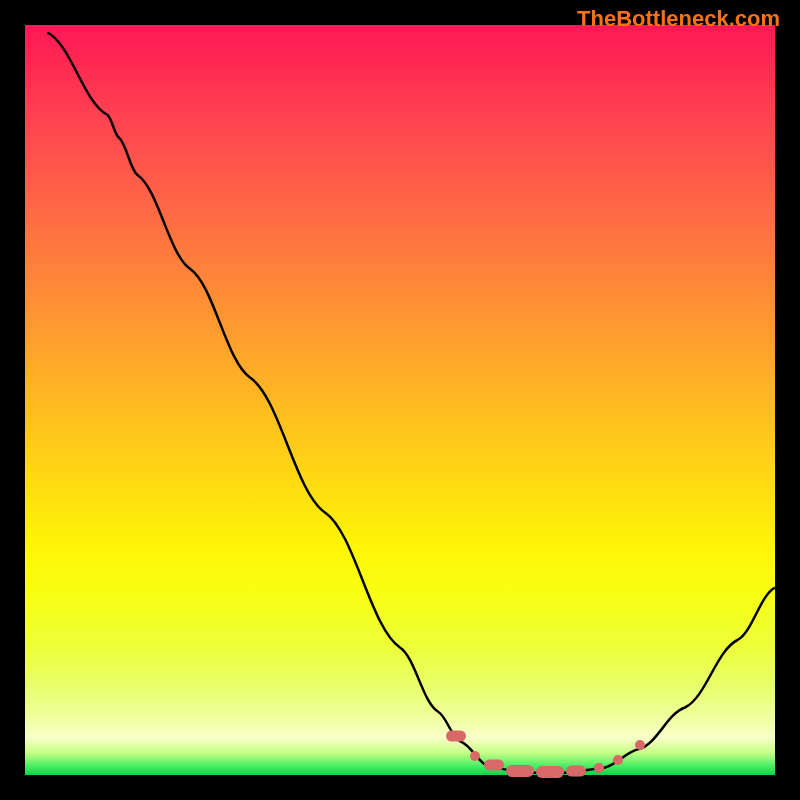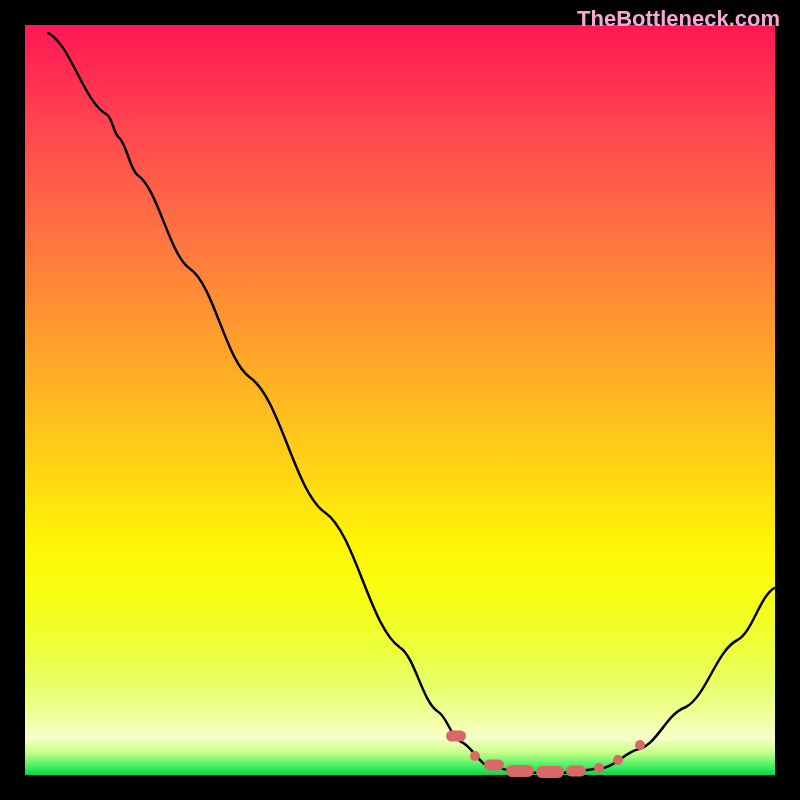--- a/index.html
+++ b/index.html
@@ -1,17 +1,17 @@
 <!DOCTYPE html>
 <html><head>
   <meta charset="utf-8">
   <style>
     * { margin: 0; padding: 0; box-sizing: border-box; }
     body { width: 800px; height: 800px; background: #000; font-family: Arial, sans-serif; position: relative; overflow: hidden; }
-    .watermark { position: absolute; top: 6px; right: 20px; font-size: 22px; font-weight: bold; color: #f9a8d4; z-index: 10; }
+    .watermark { position: absolute; top: 6px; right: 20px; font-size: 22px; font-weight: bold; color: #f97316; z-index: 10; }
     .chart-container { position: absolute; top: 25px; left: 25px; width: 750px; height: 750px; }
     .gradient-bg { position: absolute; top: 0; left: 0; width: 100%; height: 100%; background: linear-gradient(to bottom,
       #ff1854 0%, #ff2c52 6%, #ff4450 13%, #ff5a4a 20%, #ff7042 27%, #ff8638 34%,
       #ff9c2e 41%, #ffb224 48%, #ffc81a 55%, #ffde10 62%, #fff406 69%, #f8ff12 76%,
       #ecff3a 83%, #e8ff6a 88%, #f0ff9a 92%, #f8ffc8 95%, #c8ff88 97%, #3bec5f 99%, #08d448 100%);
     }
     .curve-svg { position: absolute; top: 0; left: 0; width: 100%; height: 100%; }
     .markers { position: absolute; top: 0; left: 0; width: 100%; height: 100%; }
     .marker { position: absolute; width: 10px; height: 10px; background: #d96868; border-radius: 50%; transform: translate(-50%, -50%); }
     .marker.capsule { width: 28px; height: 12px; border-radius: 6px; }

